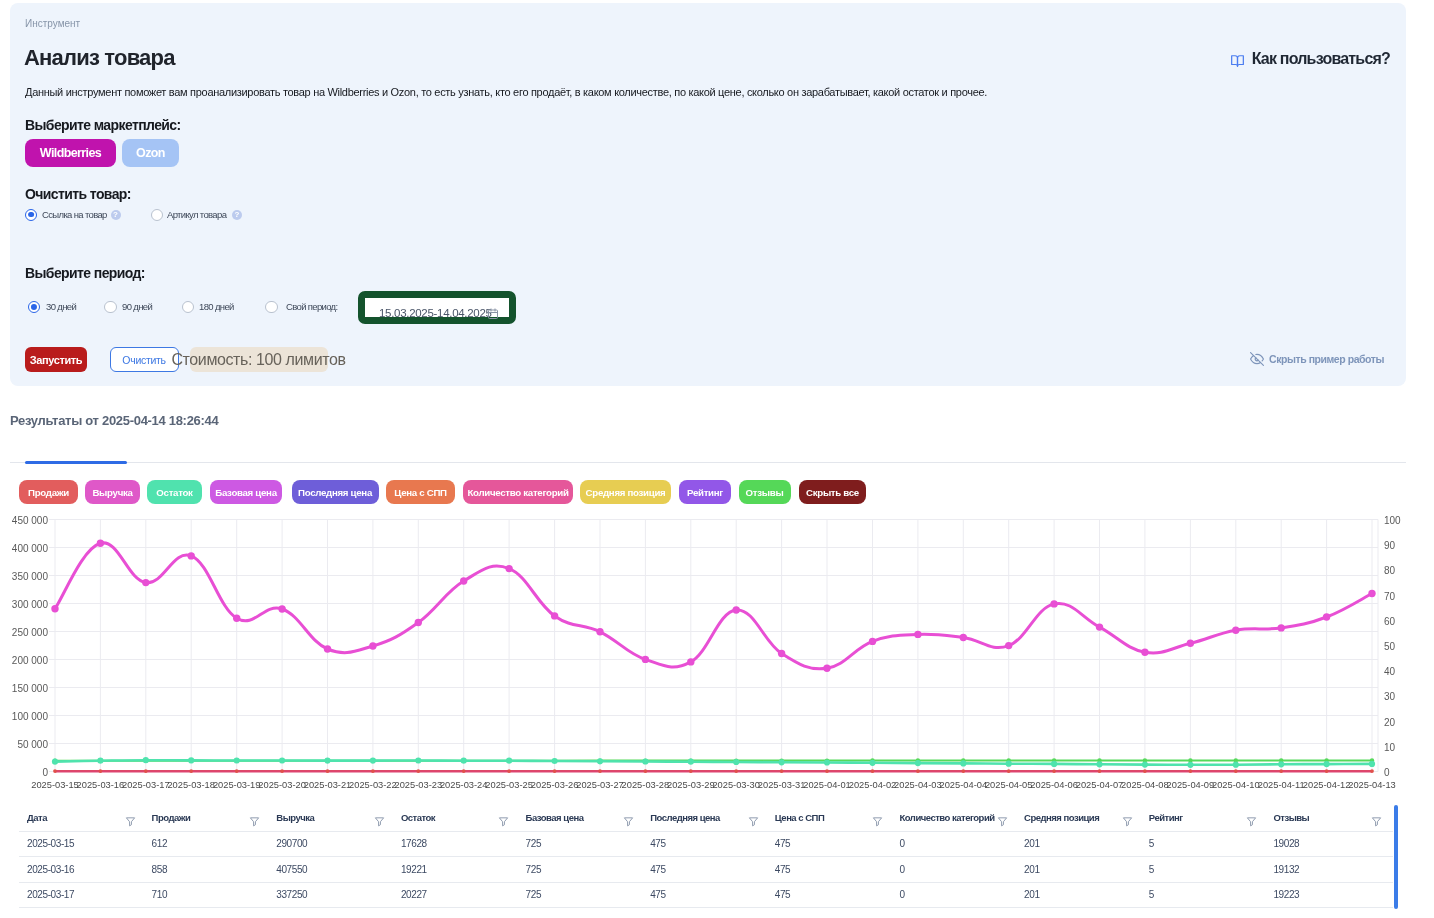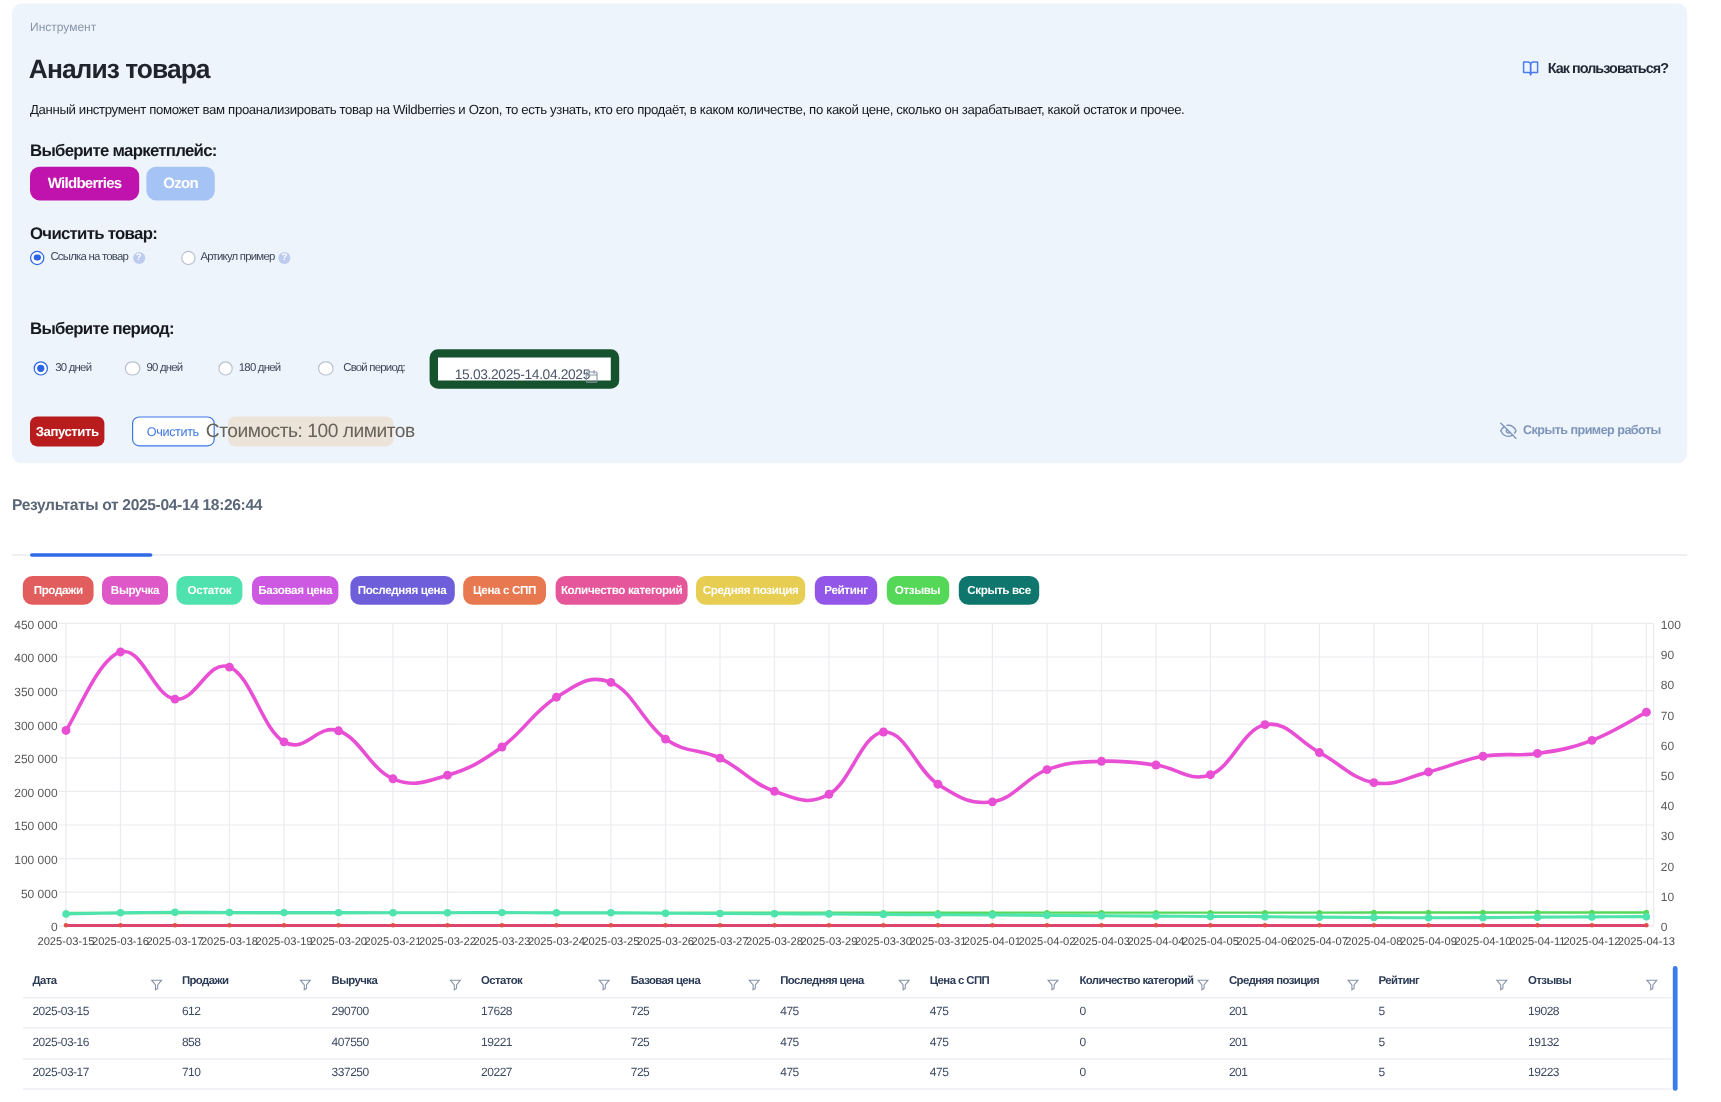--- a/index.html
+++ b/index.html
@@ -3,21 +3,21 @@
 <meta charset="utf-8">
 <title>Анализ товара</title>
 <style>
 *{margin:0;padding:0;box-sizing:border-box}
 html,body{width:1434px;height:918px;background:#fff;font-family:"Liberation Sans",sans-serif;overflow:hidden}
 #page{position:relative;width:1434px;height:918px}
 .abs{position:absolute}
 .card{position:absolute;left:10px;top:3px;width:1396px;height:383px;background:#eef4fc;border-radius:8px}
 .crumb{position:absolute;left:25px;top:18px;font-size:10px;color:#8795a9}
 h1.t{position:absolute;left:24px;top:45px;font-size:22px;font-weight:bold;color:#20242c;letter-spacing:-0.8px}
-.howto{position:absolute;right:44px;top:50px;font-size:12px;font-weight:bold;color:#1f2733;letter-spacing:-0.8px;display:flex;align-items:flex-start;gap:6px}
+.howto{position:absolute;right:44px;top:50px;font-size:16px;font-weight:bold;color:#1f2733;letter-spacing:-0.8px;display:flex;align-items:flex-end;gap:6px}
 .desc{position:absolute;left:25px;top:86px;font-size:11px;letter-spacing:-0.3px;color:#16191f}
 .h3{position:absolute;font-size:14px;font-weight:bold;color:#16191f;letter-spacing:-0.6px}
 .mkbtn{position:absolute;top:139px;height:28px;border-radius:8px;color:#fff;font-weight:bold;font-size:12.5px;letter-spacing:-0.6px;display:flex;align-items:center;justify-content:center}
 .radio{position:absolute;border-radius:50%;background:#fff;border:1px solid #b9c2cf}
 .radio.sel{border:1.8px solid #2a65e8}
 .radio.sel::after{content:"";position:absolute;left:50%;top:50%;width:58%;height:58%;border-radius:50%;background:#2a65e8;transform:translate(-50%,-50%)}
 .rlabel{position:absolute;font-size:9.5px;letter-spacing:-0.65px;color:#3e4859}
 .qmark{position:absolute;width:10px;height:10px;border-radius:50%;background:#bccbee;color:#fff;font-size:8px;font-weight:bold;text-align:center;line-height:10px}
 .urlinput{position:absolute;left:25px;top:228px;width:1367px;height:23px;background:#fff;border:1px solid #8fb3e8;border-radius:4px;font-size:10.5px;letter-spacing:-0.5px;color:#1d2025;line-height:21px;padding-left:6px}
 .dateinput{position:absolute;left:358px;top:291px;width:158px;height:33px;background:#fff;border:7px solid #14532d;border-radius:7px}
@@ -48,21 +48,21 @@
       </svg>Как пользоваться?</div>
   <div class="desc">Данный инструмент поможет вам проанализировать товар на Wildberries и Ozon, то есть узнать, кто его продаёт, в каком количестве, по какой цене, сколько он зарабатывает, какой остаток и прочее.</div>
   <div class="h3" style="left:25px;top:117px">Выберите маркетплейс:</div>
   <div class="mkbtn" style="left:25px;width:91px;background:#c013ad">Wildberries</div>
   <div class="mkbtn" style="left:122px;width:57px;background:#a5c4f5">Ozon</div>
   <div class="h3" style="left:25px;top:186px">Очистить товар:</div>
   <div class="radio sel" style="left:25px;top:208.5px;width:12px;height:12px"></div>
   <div class="rlabel" style="left:42px;top:209px">Ссылка на товар</div>
   <div class="qmark" style="left:110.5px;top:210px">?</div>
   <div class="radio" style="left:150.5px;top:208.5px;width:12px;height:12px"></div>
-  <div class="rlabel" style="left:167px;top:209px">Артикул пример</div>
+  <div class="rlabel" style="left:167px;top:209px">Артикул товара</div>
   <div class="qmark" style="left:232px;top:210px">?</div>
   <div class="h3" style="left:25px;top:265px">Выберите период:</div>
   <div class="radio sel" style="left:27.5px;top:300.5px;width:12.5px;height:12.5px"></div>
   <div class="rlabel" style="left:46px;top:301px">30 дней</div>
   <div class="radio" style="left:104px;top:300.5px;width:12.5px;height:12.5px"></div>
   <div class="rlabel" style="left:122px;top:301px">90 дней</div>
   <div class="radio" style="left:181.5px;top:300.5px;width:12.5px;height:12.5px"></div>
   <div class="rlabel" style="left:199px;top:301px">180 дней</div>
   <div class="radio" style="left:265px;top:300.5px;width:12.5px;height:12.5px"></div>
   <div class="rlabel" style="left:286px;top:301px">Свой период:</div>
@@ -86,21 +86,21 @@
   <div class="pill" style="left:19px;width:59px;background:#e25d5d">Продажи</div>
   <div class="pill" style="left:85px;width:55px;background:#df58c8">Выручка</div>
   <div class="pill" style="left:147px;width:55px;background:#50e2ae">Остаток</div>
   <div class="pill" style="left:210px;width:72px;background:#cd59e3">Базовая цена</div>
   <div class="pill" style="left:291.5px;width:87px;background:#6e5ed9">Последняя цена</div>
   <div class="pill" style="left:386px;width:69px;background:#e8784f">Цена с СПП</div>
   <div class="pill" style="left:463px;width:110px;background:#e5579a">Количество категорий</div>
   <div class="pill" style="left:580px;width:91px;background:#e7cd52">Средняя позиция</div>
   <div class="pill" style="left:679px;width:52px;background:#9257e8">Рейтинг</div>
   <div class="pill" style="left:738.5px;width:52px;background:#55d858">Отзывы</div>
-  <div class="pill" style="left:799px;width:67px;background:#0f766e">Скрыть все</div>
+  <div class="pill" style="left:799px;width:67px;background:#7f1d1d">Скрыть все</div>
   <svg width="1434" height="290" viewBox="0 510 1434 290" style="position:absolute;left:0;top:510px">
 <line x1="49" y1="519.5" x2="1378" y2="519.5" stroke="#ebebf0" stroke-width="1"></line>
 <line x1="49" y1="547.5" x2="1378" y2="547.5" stroke="#ebebf0" stroke-width="1"></line>
 <line x1="49" y1="575.5" x2="1378" y2="575.5" stroke="#ebebf0" stroke-width="1"></line>
 <line x1="49" y1="603.5" x2="1378" y2="603.5" stroke="#ebebf0" stroke-width="1"></line>
 <line x1="49" y1="631.5" x2="1378" y2="631.5" stroke="#ebebf0" stroke-width="1"></line>
 <line x1="49" y1="659.5" x2="1378" y2="659.5" stroke="#ebebf0" stroke-width="1"></line>
 <line x1="49" y1="687.5" x2="1378" y2="687.5" stroke="#ebebf0" stroke-width="1"></line>
 <line x1="49" y1="715.5" x2="1378" y2="715.5" stroke="#ebebf0" stroke-width="1"></line>
 <line x1="49" y1="743.5" x2="1378" y2="743.5" stroke="#ebebf0" stroke-width="1"></line>

